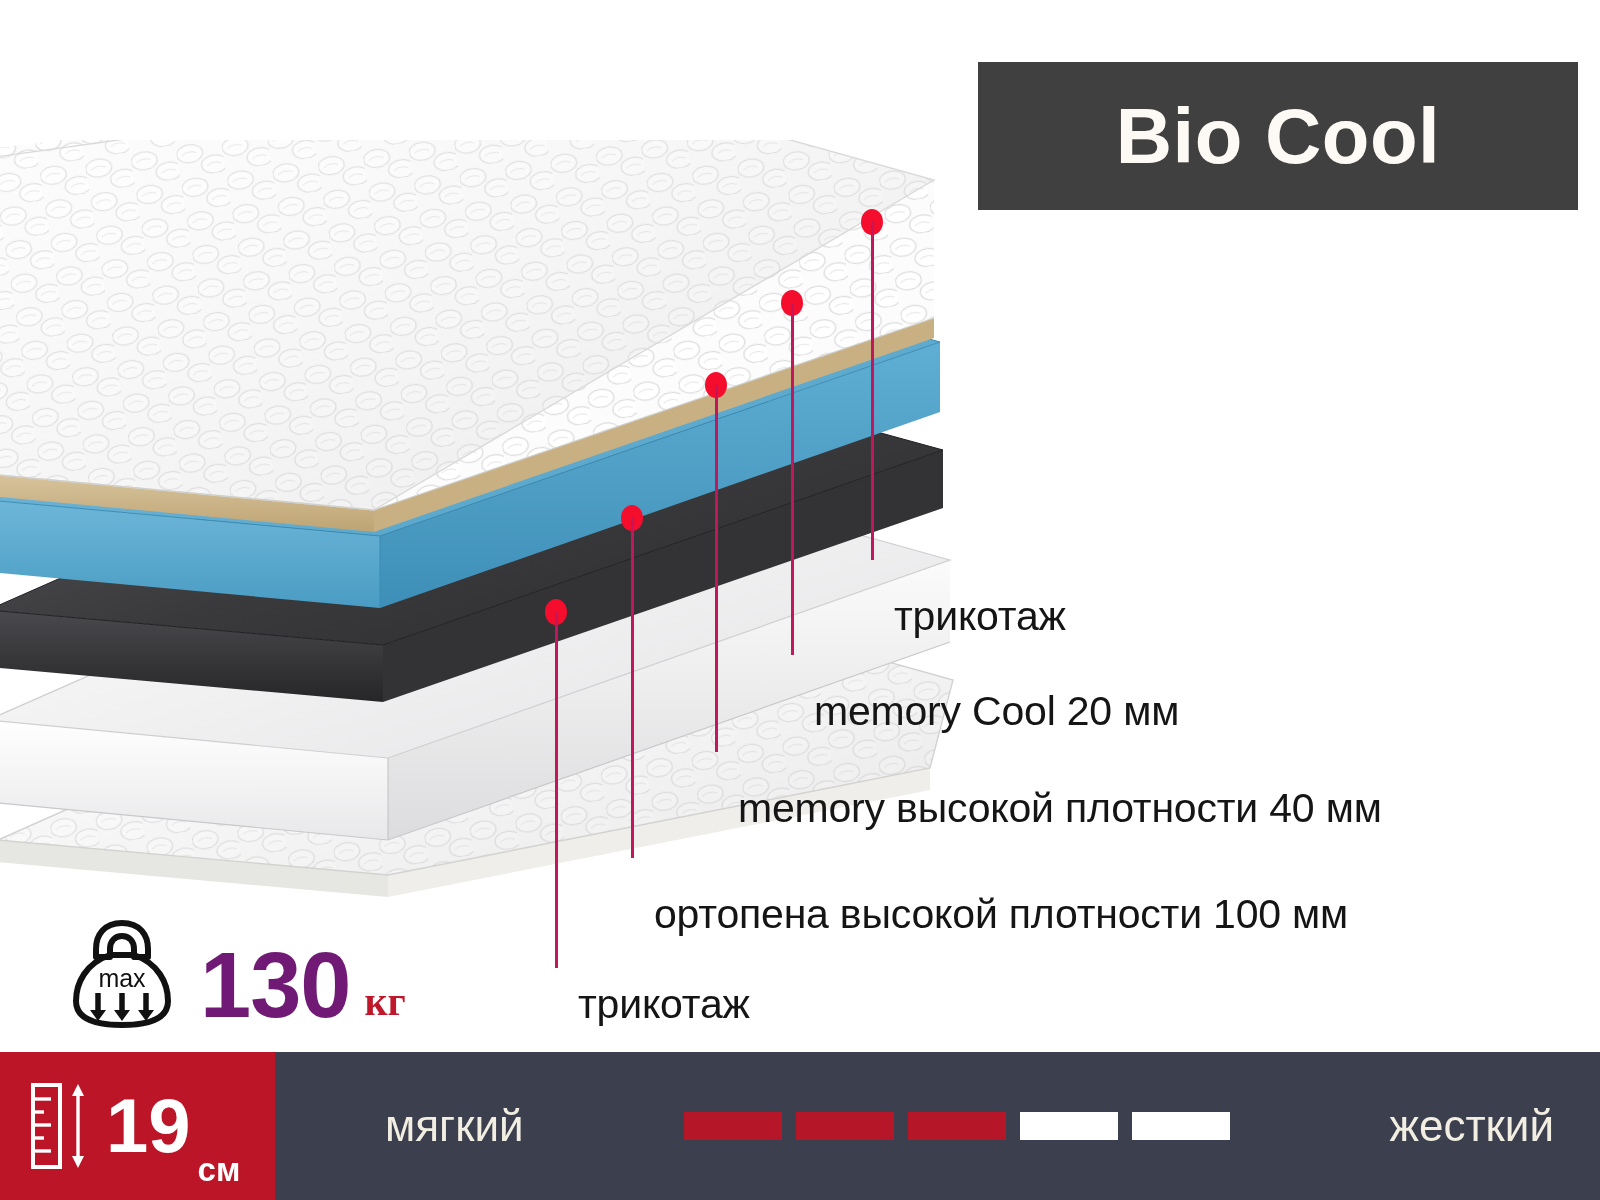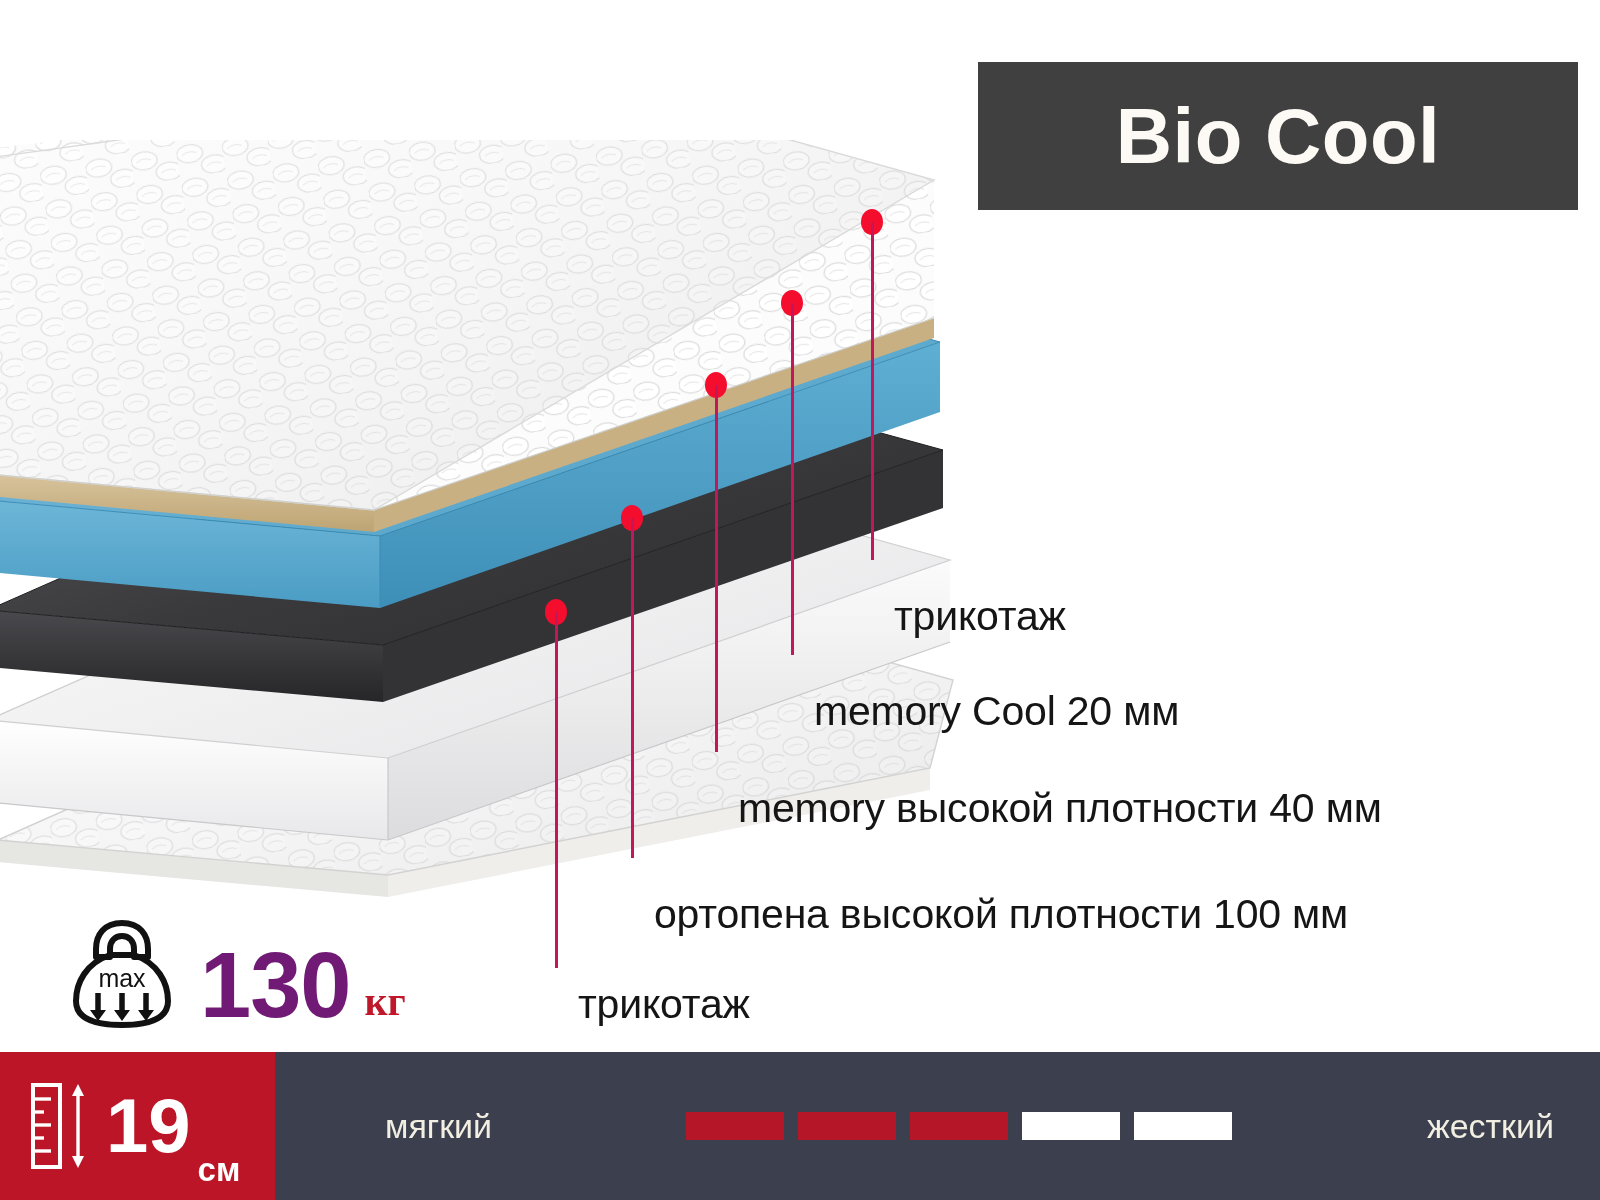--- a/index.html
+++ b/index.html
@@ -62,21 +62,21 @@
   .height-box .hunit{
     color:#ffffff;font-size:33px;font-weight:bold;line-height:1;
     align-self:flex-end;padding-bottom:14px;margin-left:7px;
   }
   .firm-box{
     flex:1;height:148px;background:#3B3F4E;
     display:flex;align-items:center;justify-content:space-between;
     box-sizing:border-box;padding:0 46px 0 110px;
   }
   .firm-box .flabel{
-    color:#F2EFE2;font-size:34px;font-weight:400;line-height:1;white-space:nowrap;
+    color:#F2EFE2;font-size:44px;font-weight:400;line-height:1;white-space:nowrap;
   }
   .scale{display:flex;align-items:center;gap:14px;}
   .seg{width:98px;height:28px;}
   .seg.on{background:#B61728;}
   .seg.off{background:#ffffff;}
 </style>
 </head>
 <body>
 
 <div id="stage">

